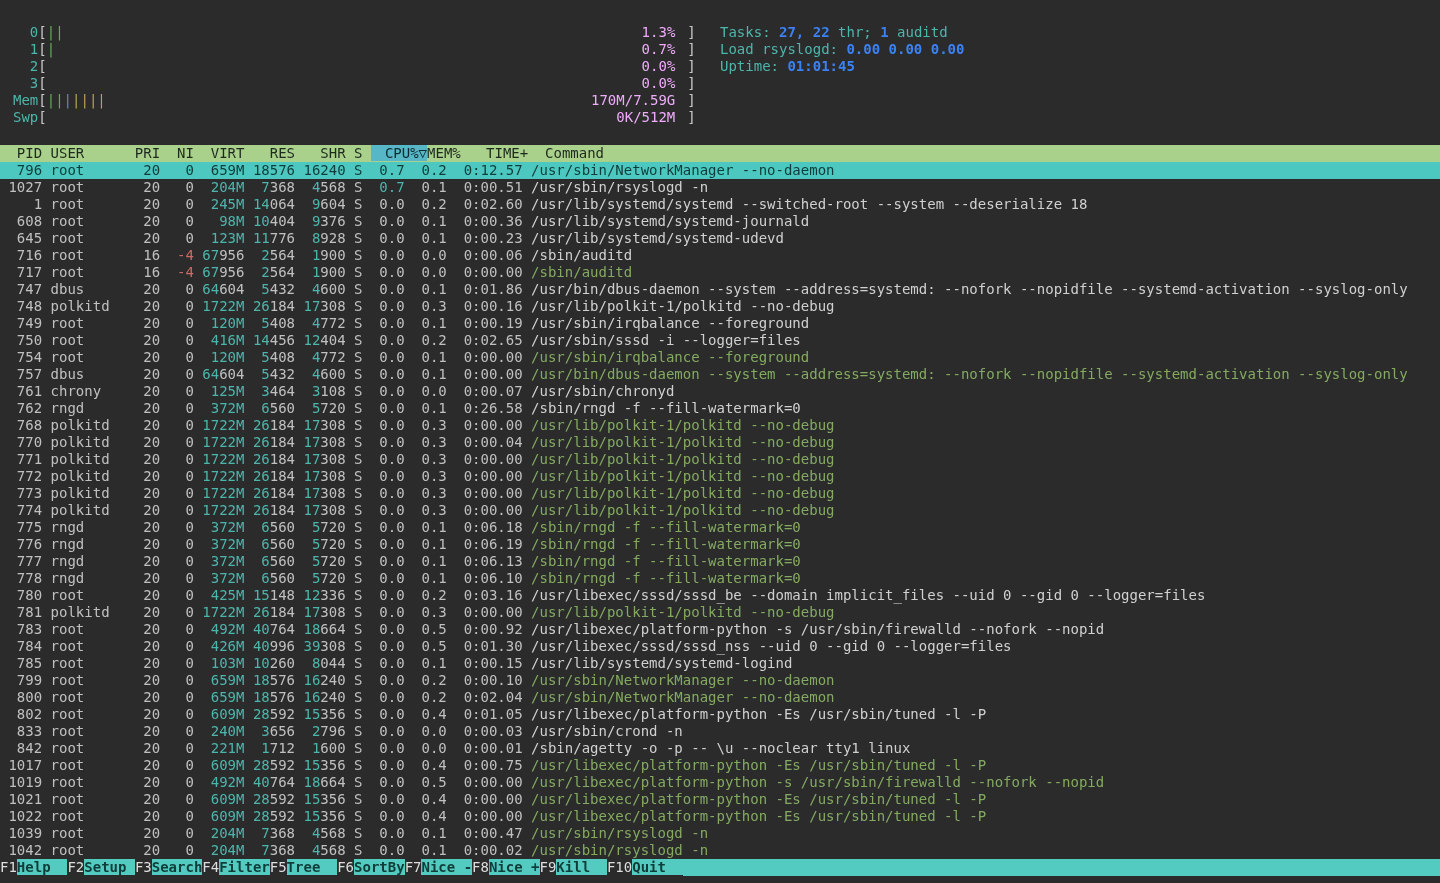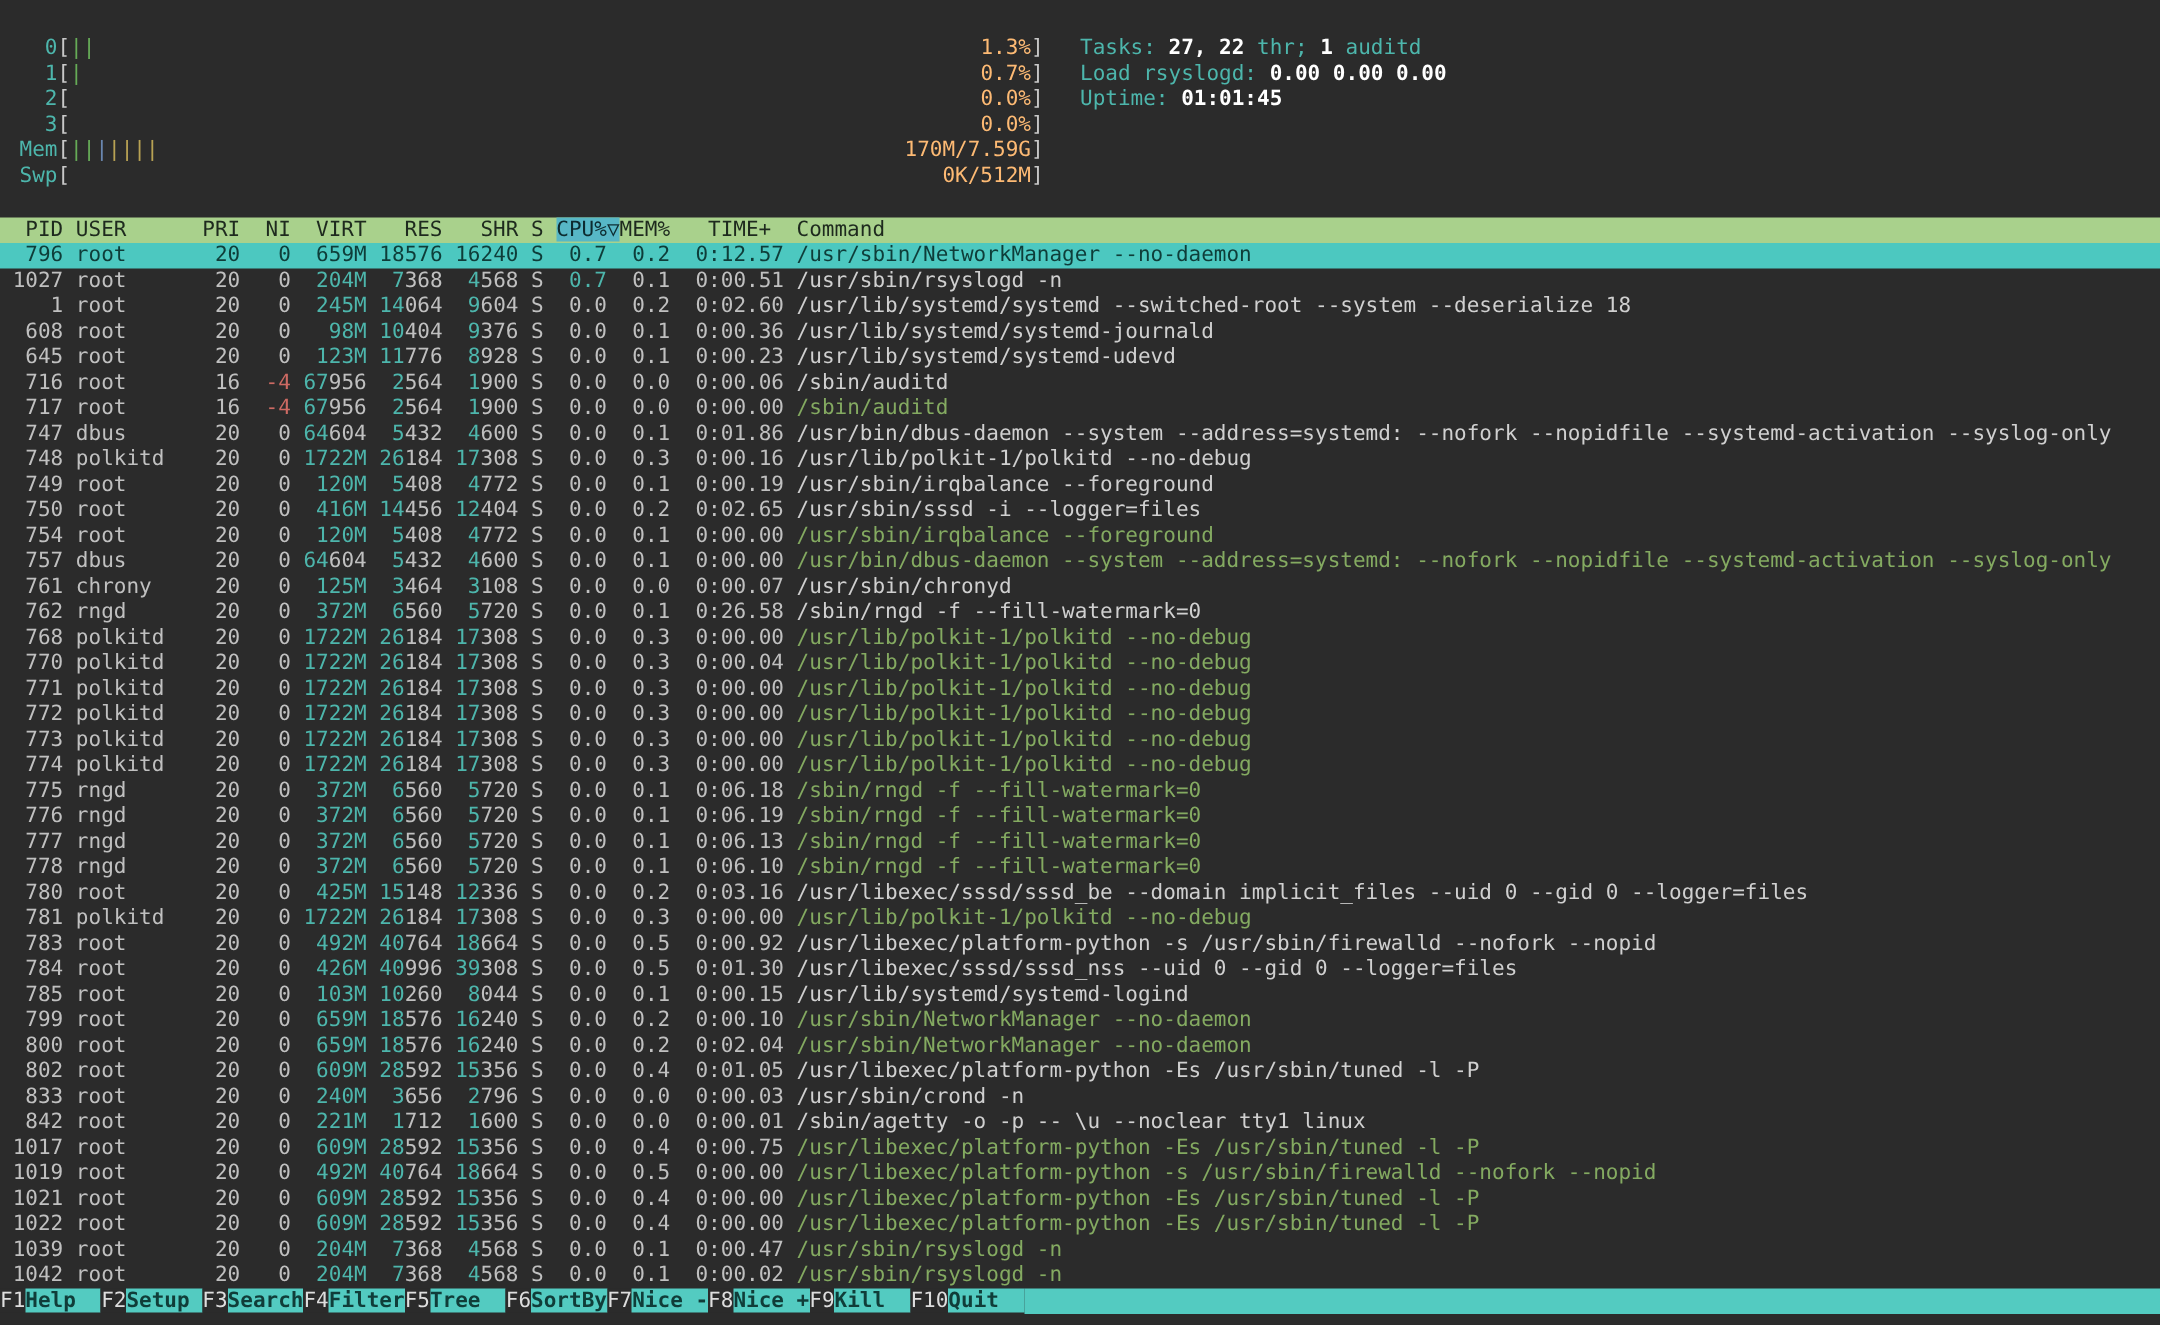--- a/index.html
+++ b/index.html
@@ -6,29 +6,29 @@
   body{width:1440px;height:883px;overflow:hidden;}
   .screen{position:absolute;top:0;left:0;width:1440px;height:883px;
           font-family:"DejaVu Sans Mono","Liberation Mono",monospace;
           font-size:14px;line-height:17px;color:#c0c0c0;}
   .hdr-left{position:absolute;top:24px;left:13px;white-space:pre;}
   .hdr-right{position:absolute;top:24px;left:720px;white-space:pre;}
   .meter-line{height:17px;white-space:pre;}
   .m-label{color:#4db6ac;}
   .m-brk{color:#c8c8c8;}
   .m-inner{display:inline-block;width:76ch;position:relative;vertical-align:top;}
-  .m-val{position:absolute;right:0;top:0;color:#fdba74;}
+  .m-val{position:absolute;right:12px;top:0;color:#f0abfc;}
   .bar-green{color:#66ab57;}
   .bar-blue{color:#6a87b0;}
   .bar-yellow{color:#b8a254;}
   .info-line{height:17px;color:#4db6ac;}
-  .info-b{font-weight:bold;color:#ffffff;}
+  .info-b{font-weight:bold;color:#3b82f6;}
   .table-hdr{position:absolute;top:145px;left:0;width:1440px;height:17px;
              background:#a9d18c;color:#1e2a1e;white-space:pre;}
-  .hsort{background:#57b7c6;color:#0d2b30;}
+  .hsort{background:#57b7c6;color:#0d2b30;padding-left:14px;}
   .rows{position:absolute;top:162px;left:0;width:1440px;}
   .prow{height:17px;white-space:pre;}
   .prow.sel{background:#4cc8c0;}
   .prow.sel span{color:#0e3d39 !important;}
   .c-def{color:#c0c0c0;}
   .c-cmd{color:#d0d0d0;}
   .c-teal{color:#4db6ac;}
   .c-green{color:#84aa61;}
   .c-red{color:#cd6a63;}
   .fnbar{position:absolute;top:859px;left:0;width:1440px;height:17px;display:flex;white-space:pre;}

